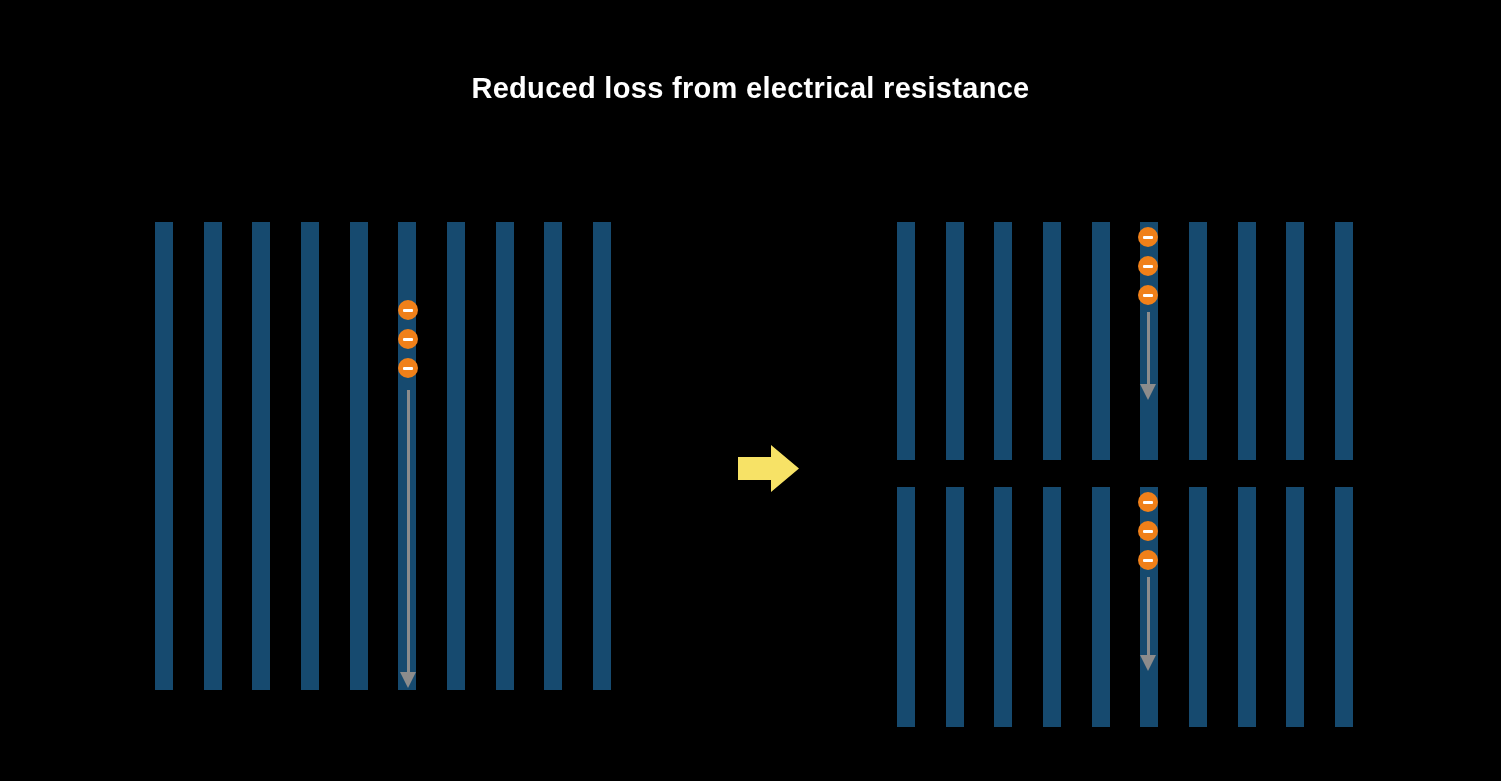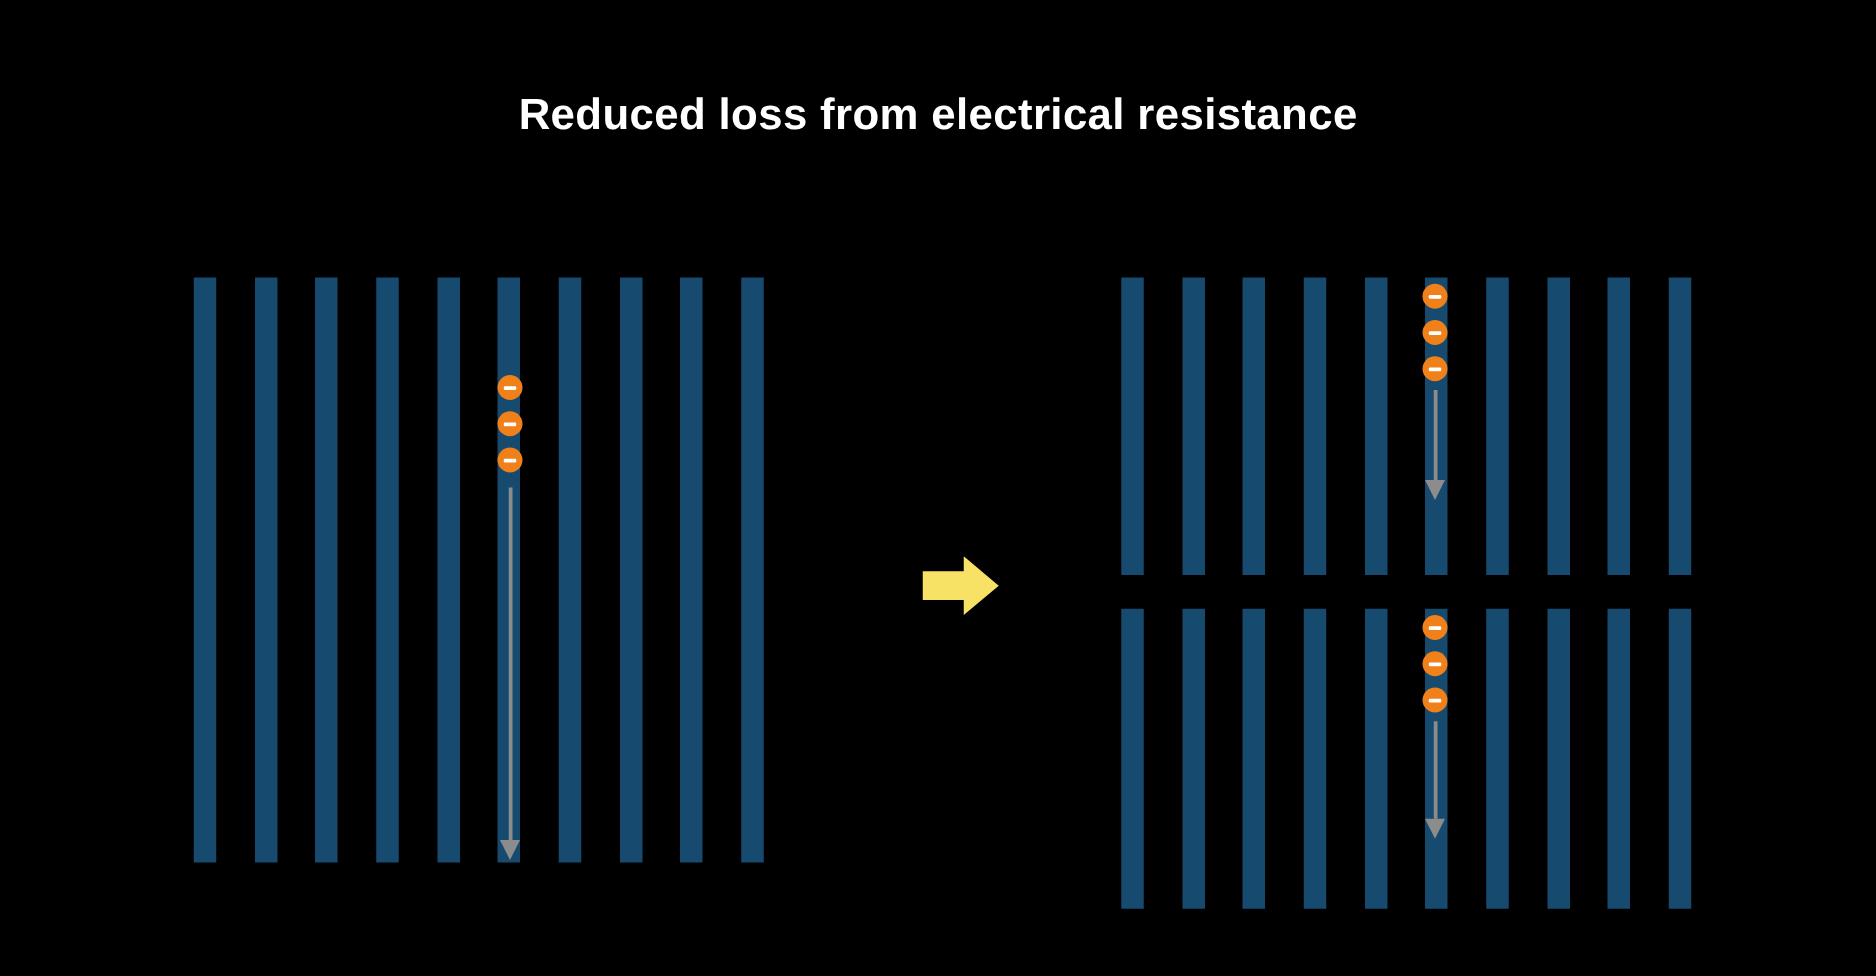--- a/index.html
+++ b/index.html
@@ -15,21 +15,21 @@
 
   
   .title {
     position: absolute;
     left: 0;
     top: 74px;
     width: 100%;
     margin: 0;
     text-align: center;
     color: var(--title-text, #ffffff);
-    font-size: 35px;
+    font-size: 29px;
     font-weight: 700;
     line-height: 1;
     letter-spacing: 0.3px;
   }
 
   
   .bar-group {
     position: absolute;
     display: flex;
     justify-content: space-between;

